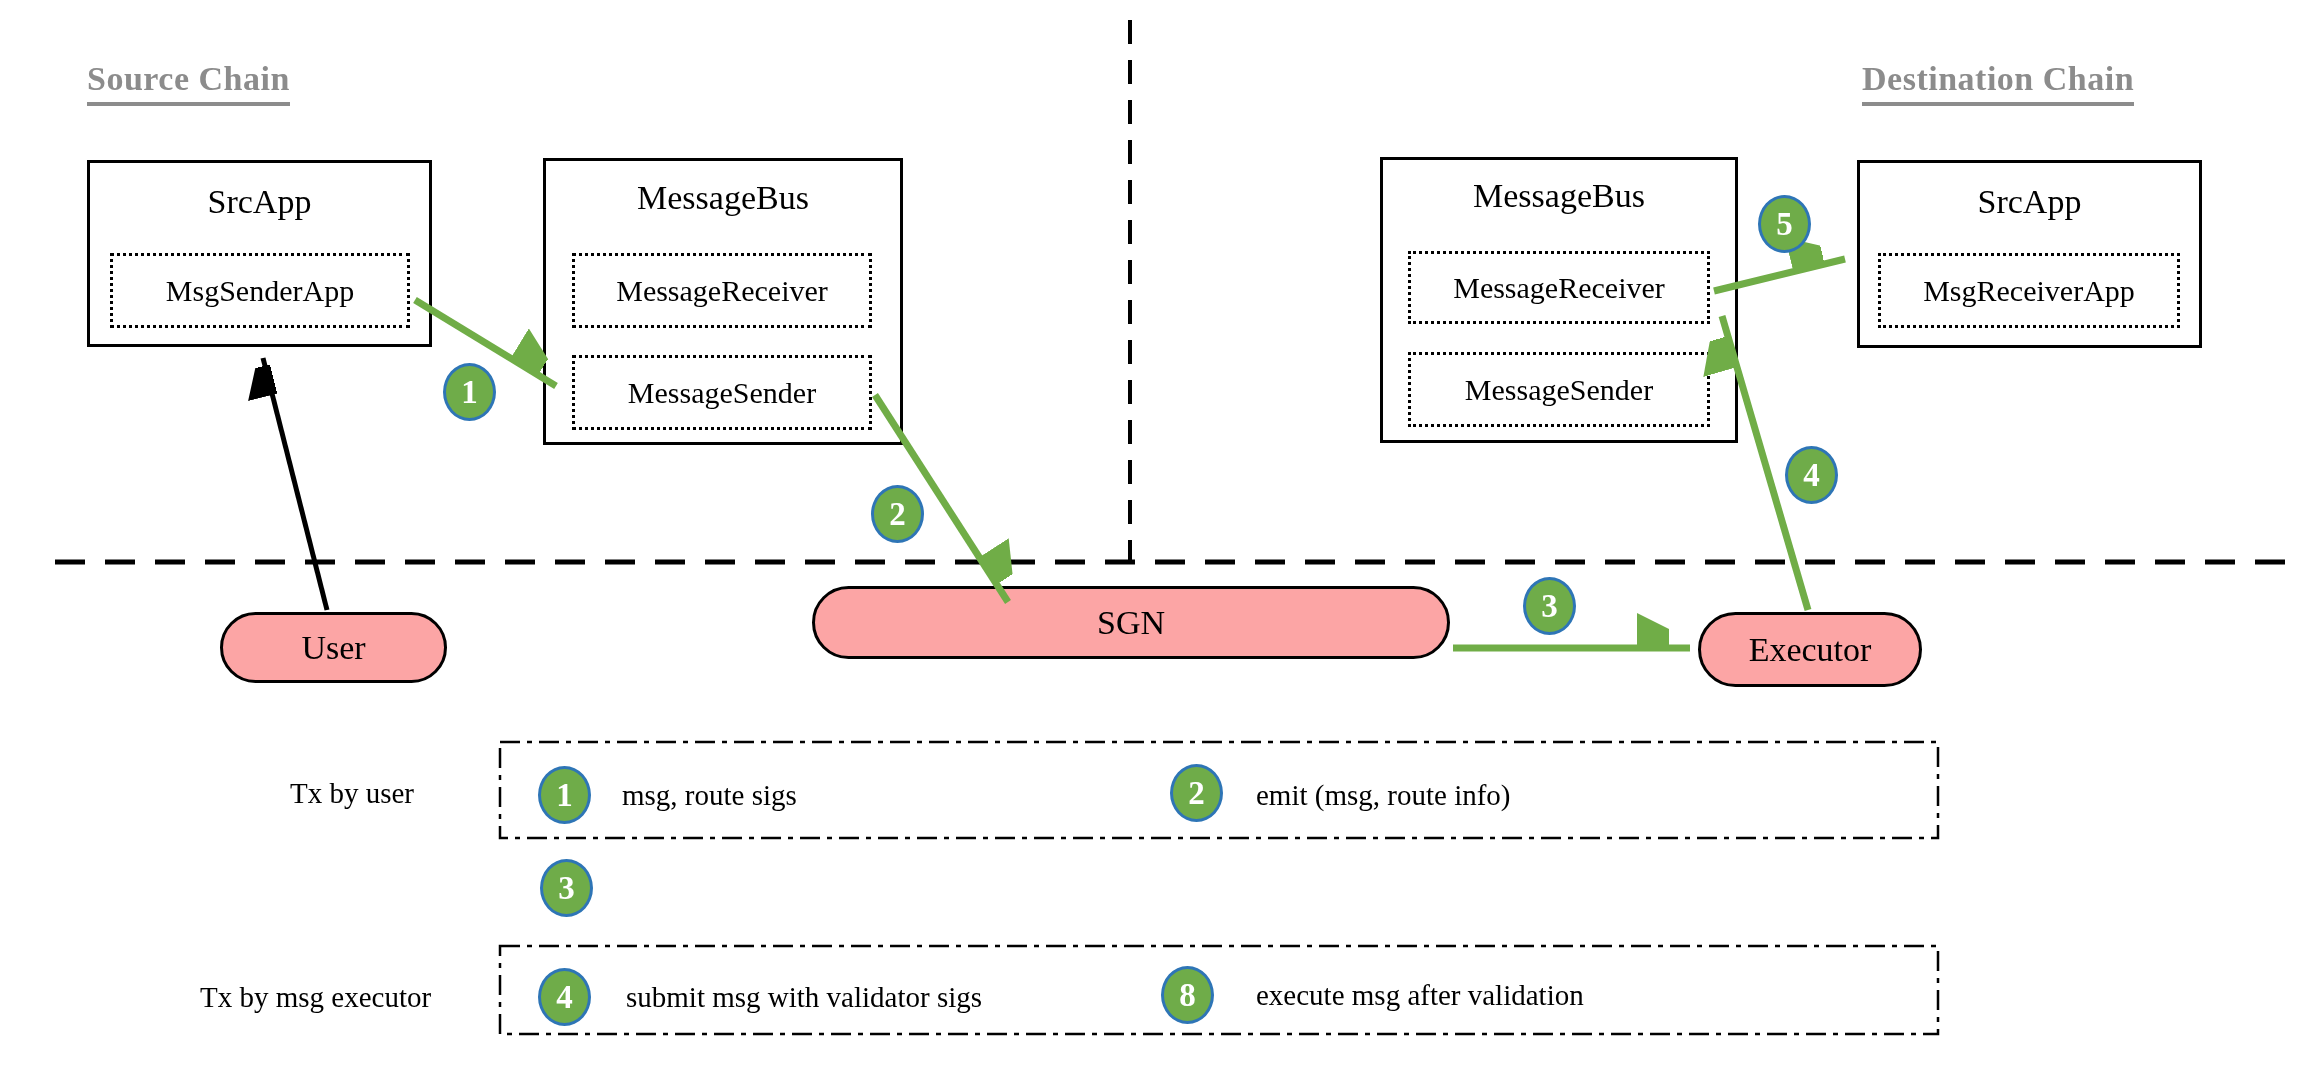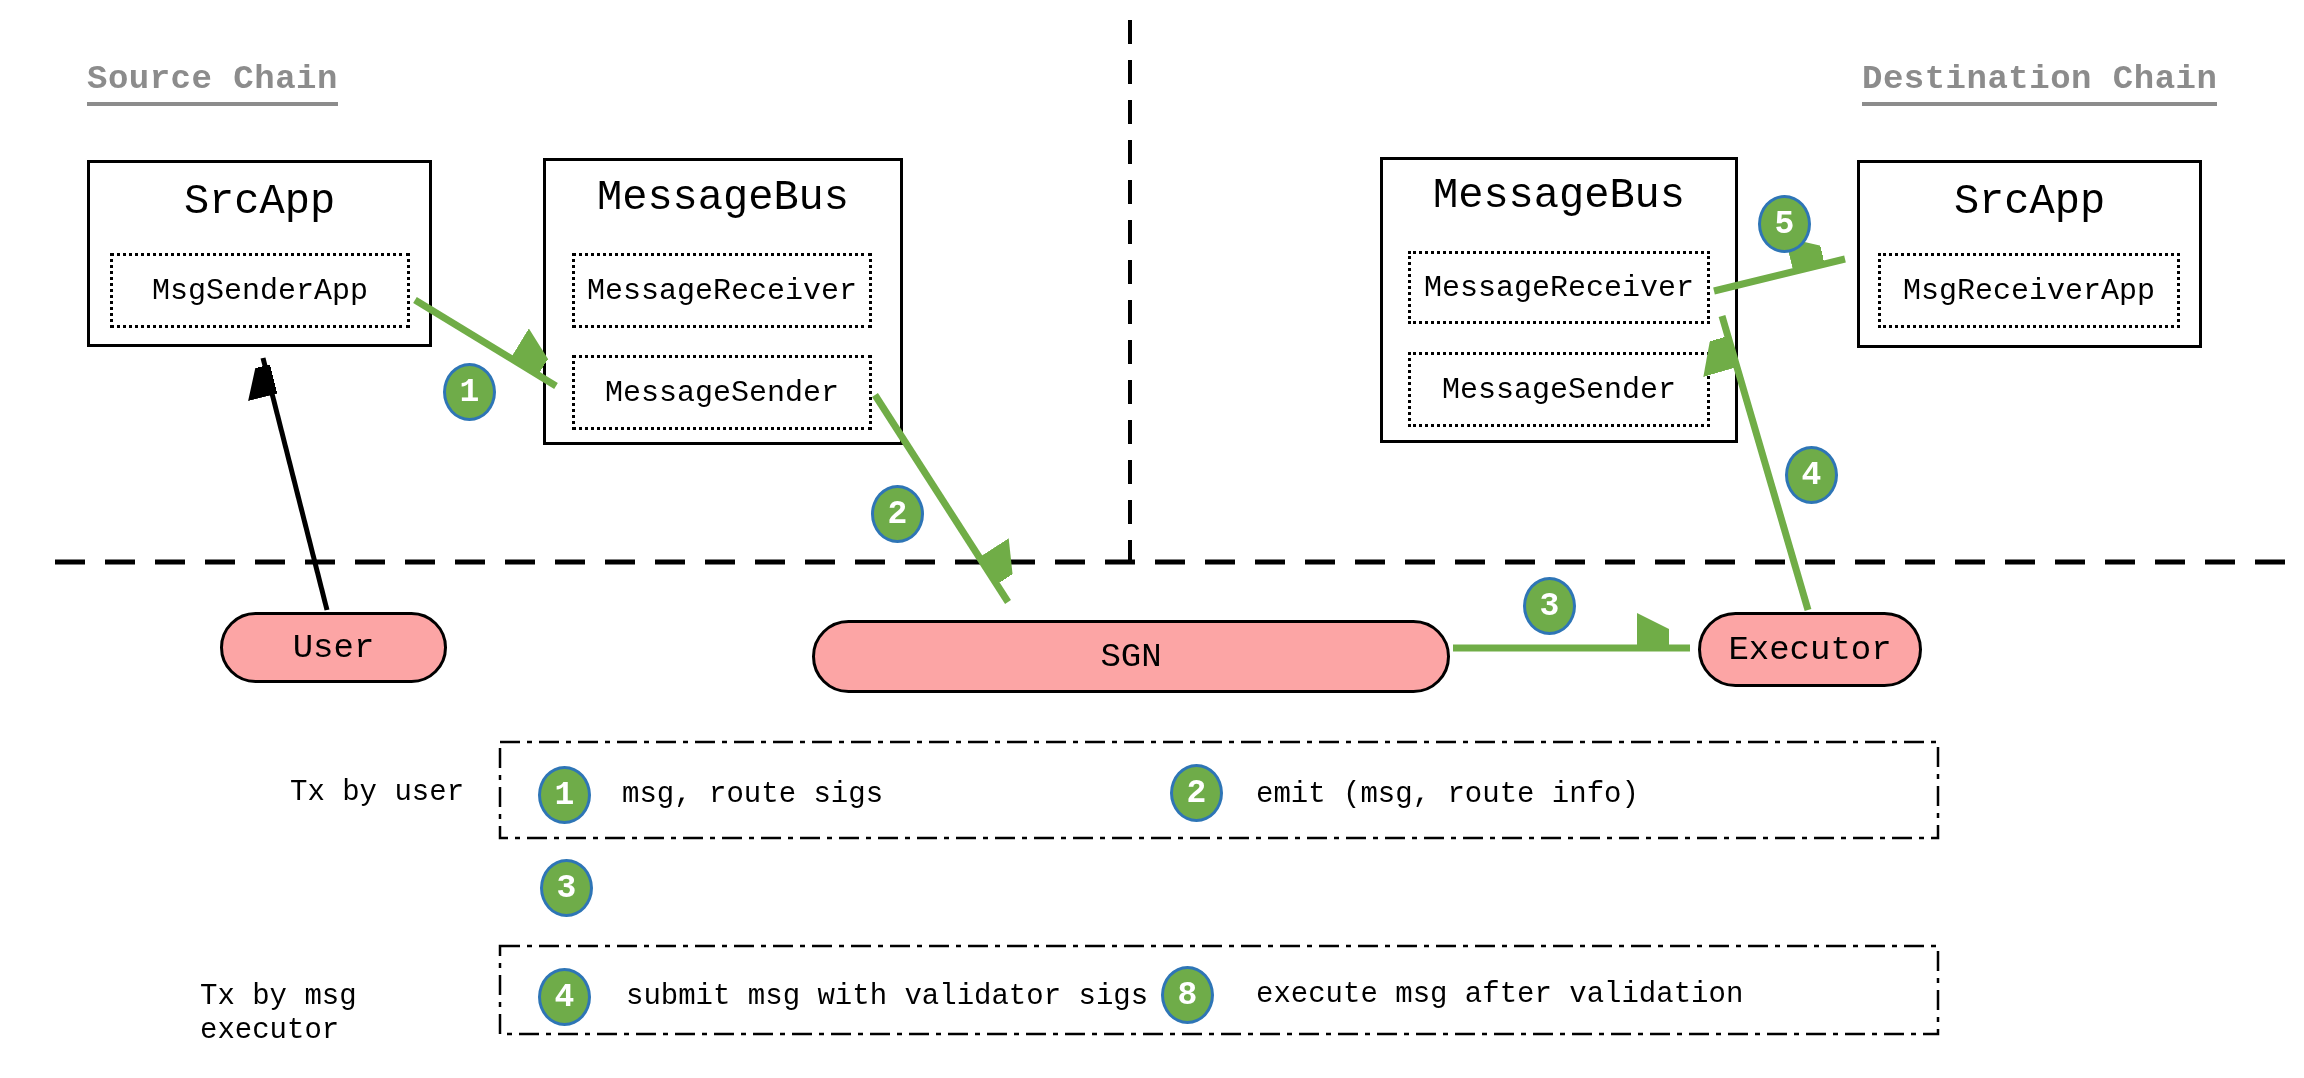--- a/index.html
+++ b/index.html
@@ -1,27 +1,27 @@
 <!DOCTYPE html>
 <html><head>
 <meta charset="utf-8">
 <style>
   html,body{margin:0;padding:0;background:#fff;}
   #canvas{
     position:relative;width:2304px;height:1078px;background:#ffffff;overflow:hidden;
-    font-family:Liberation Mono, monospace;color:#000;
+    font-family:Liberation Serif, serif;color:#000;
   }
   .layer{position:absolute;left:0;top:0;width:2304px;height:1078px;}
   svg.layer{pointer-events:none;}
   .hdr{
     position:absolute;font-size:34px;font-weight:bold;color:#8C8C8C;
     border-bottom:4px solid #8C8C8C;padding-bottom:4px;letter-spacing:0.5px;
   }
   .box{position:absolute;border:3px solid #000;background:#fff;box-sizing:border-box;}
-  .box-title{position:absolute;text-align:center;font-size:42px;line-height:40px;}
+  .box-title{position:absolute;text-align:center;font-size:34px;line-height:40px;}
   .dotted{
     position:absolute;border:3px dotted #000;box-sizing:border-box;background:#fff;
     display:flex;align-items:center;justify-content:center;font-size:30px;
   }
   .pill{
     position:absolute;border:3px solid #000;border-radius:45px;box-sizing:border-box;background:#fca5a5;
     display:flex;align-items:center;justify-content:center;font-size:34px;
   }
   .badge{
     position:absolute;width:53px;height:58px;border-radius:50%;box-sizing:border-box;
@@ -66,21 +66,21 @@
 
   <div class="box" style="left:1857px;top:160px;width:345px;height:188px;"></div>
   <div class="box-title" style="left:1857px;top:182px;width:345px;">SrcApp</div>
   <div class="dotted" style="left:1878px;top:253px;width:302px;height:75px;">
     <span>MsgReceiverApp</span>
   </div>
 
   <div class="pill" style="left:220px;top:612px;width:227px;height:71px;">
     <span>User</span>
   </div>
-  <div class="pill" style="left:812px;top:620px;width:638px;height:73px;">
+  <div class="pill" style="left:812px;top:586px;width:638px;height:73px;">
     <span>SGN</span>
   </div>
   <div class="pill" style="left:1698px;top:612px;width:224px;height:75px;">
     <span>Executor</span>
   </div>
 
   <svg class="layer" viewBox="0 0 2304 1078">
     <defs>
       <marker id="ah-green" markerWidth="4.6" markerHeight="4.6" refX="7.6" refY="5" orient="auto" markerUnits="strokeWidth">
         <path d="M0,0 L10,5 L0,10 z" fill="#70AD47"></path>

